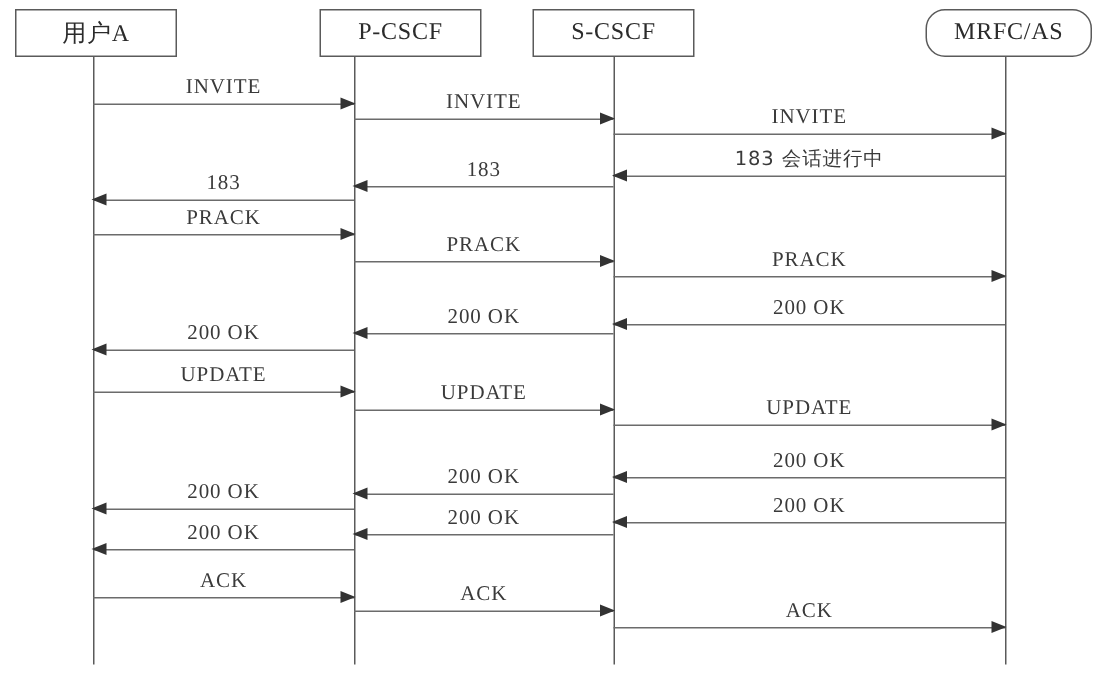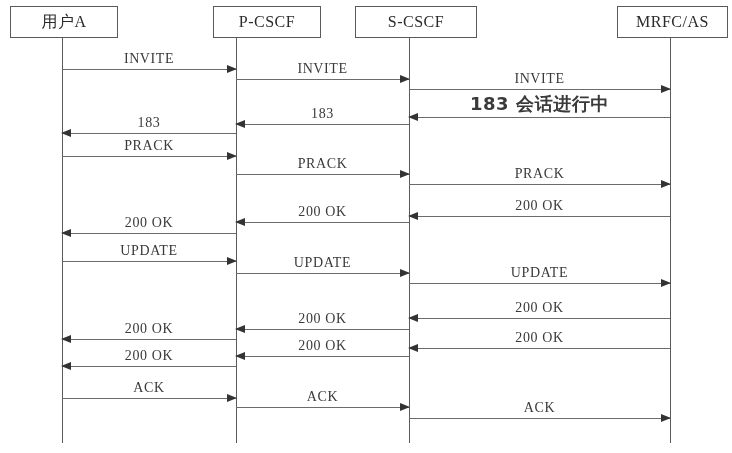--- a/index.html
+++ b/index.html
@@ -68,37 +68,36 @@
     bottom: 3px;
     text-align: center;
     font-size: 14px;
     color: #3a3a3a;
     letter-spacing: 0.6px;
     white-space: nowrap;
     line-height: 1.1;
   }
   .msg-label.cjk {
     font-family: "DejaVu Sans", "Liberation Sans", sans-serif;
-    font-size: 18px;
-    font-weight: bold;
+    font-size: 13px;
   }
 </style>
 </head>
 <body>
 
 <div id="diagram-root">
   <div id="participants-layer">
       <div class="lifeline-line" style="left: 62px; top: 38px; height: 405px; background: rgb(90, 90, 90);"></div>
       <div class="lifeline-box" style="left: 10px; top: 6px; width: 108px; height: 32px; border-color: rgb(90, 90, 90); color: rgb(43, 43, 43);">用户A</div>
       <div class="lifeline-line" style="left: 236px; top: 38px; height: 405px; background: rgb(90, 90, 90);"></div>
       <div class="lifeline-box" style="left: 182px; top: 6px; width: 108px; height: 32px; border-color: rgb(90, 90, 90); color: rgb(43, 43, 43); margin-left: 31px;">P-CSCF</div>
       <div class="lifeline-line" style="left: 409px; top: 38px; height: 405px; background: rgb(90, 90, 90);"></div>
-      <div class="lifeline-box" style="left: 355px; top: 6px; width: 122px; height: 32px; border-color: rgb(90, 90, 90); color: rgb(43, 43, 43);">S-CSCF</div>
+      <div class="lifeline-box" style="left: 355px; top: 6px; width: 108px; height: 32px; border-color: rgb(90, 90, 90); color: rgb(43, 43, 43);">S-CSCF</div>
       <div class="lifeline-line" style="left: 670px; top: 38px; height: 405px; background: rgb(90, 90, 90);"></div>
-      <div class="lifeline-box" style="left: 617px; top: 6px; width: 111px; height: 32px; border-color: rgb(90, 90, 90); color: rgb(43, 43, 43);">MRFC/AS</div>
+      <div class="lifeline-box" style="left: 617px; top: 6px; width: 111px; height: 32px; border-color: rgb(90, 90, 90); color: rgb(43, 43, 43); border-radius: 13px;">MRFC/AS</div>
     </div>
   <div id="messages-layer">
       <div class="msg" style="left: 62px; top: 69px; width: 174px;">
         <div class="msg-line"></div>
         <div class="msg-head right"></div>
         <div class="msg-label">INVITE</div>
       </div>
       <div class="msg" style="left: 236px; top: 79px; width: 173px;">
         <div class="msg-line"></div>
         <div class="msg-head right"></div>

